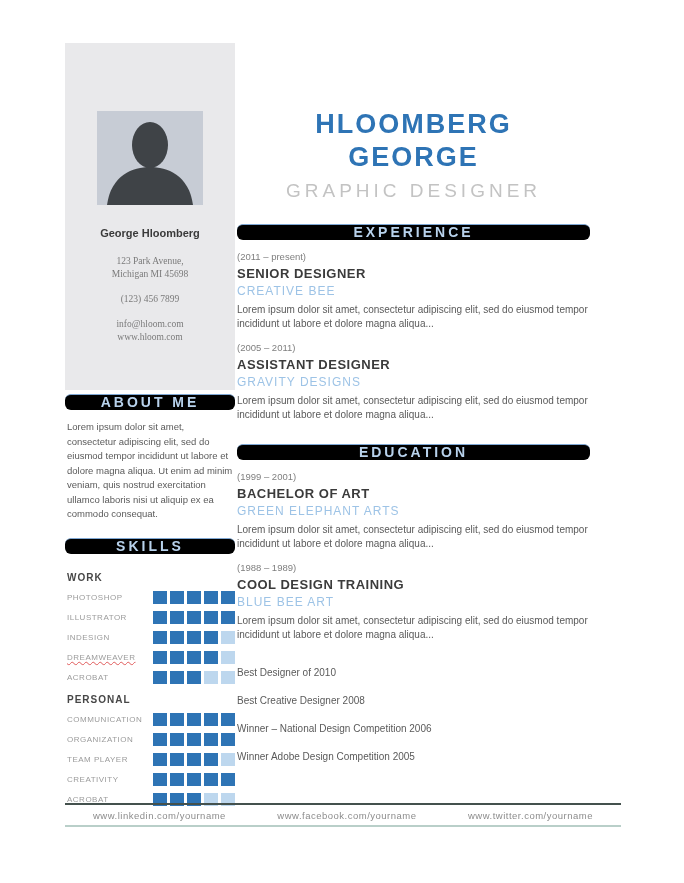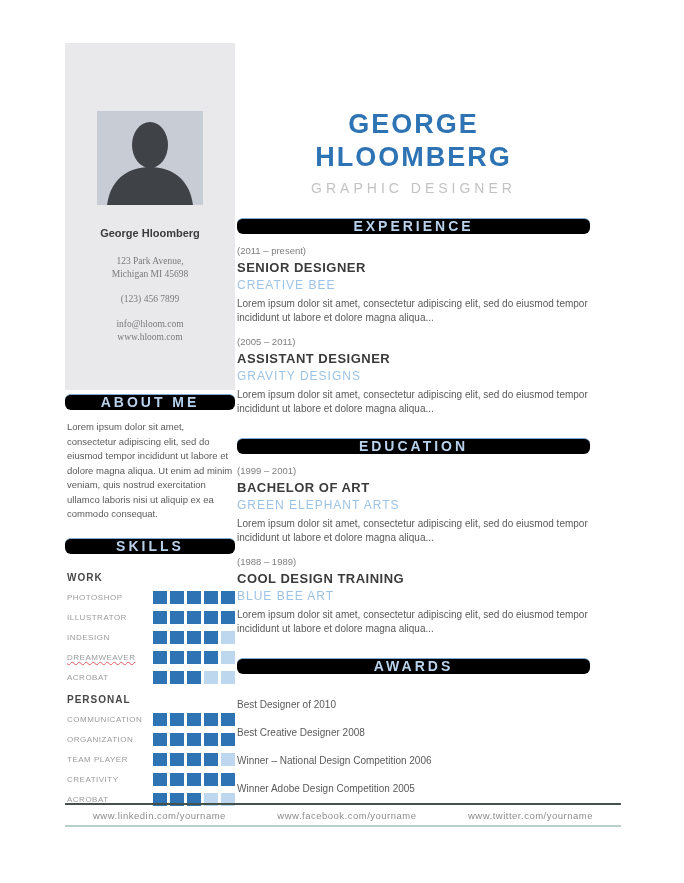--- a/index.html
+++ b/index.html
@@ -24,21 +24,21 @@
   .skill-label{font-size:8px;color:#9b9b9b;letter-spacing:.5px;padding-left:2px;white-space:nowrap;}
   .skill-label.misspelled{text-decoration:underline wavy #e05a5a 1px;}
   .skill-squares{display:flex;gap:3px;}
   .sq{width:14px;height:13px;background:#bdd7ee;display:inline-block;}
   .sq.on{background:#2e74b5;}
 
   
   .main{position:absolute;left:237px;top:0;width:353px;}
   .hdr{margin-top:108px;text-align:center;}
   .hdr .name{font-size:27px;font-weight:bold;color:#2e74b5;letter-spacing:2px;line-height:33px;}
-  .hdr .role{font-size:14px;color:#c3c3c3;letter-spacing:4px;margin-top:6px;}
+  .hdr .role{font-size:19px;color:#c3c3c3;letter-spacing:4px;margin-top:6px;}
   .main .section-bar{margin-top:22px;}
   .entry-date{font-size:9.5px;color:#7f7f7f;margin-top:11px;}
   .entry-title{font-size:13px;font-weight:bold;color:#3b3b3b;letter-spacing:.5px;margin-top:4px;}
   .entry-company{font-size:12px;color:#9dc3e6;letter-spacing:1px;margin-top:3px;}
   .entry-desc{font-size:10px;line-height:14px;color:#5a5a5a;margin-top:5px;}
   .awards-list{margin-top:25px;}
   .award-item{font-size:10px;color:#5a5a5a;margin-top:17px;}
 
   
   .footer{position:absolute;left:65px;top:803px;width:556px;}
@@ -182,22 +182,22 @@
             <span class="sq on"></span>
             <span class="sq"></span>
             <span class="sq"></span>
           </span>
       </div>
     </div>
   </div>
 
   <div class="main">
     <div class="hdr">
+      <div class="name">HLOOMBERG</div>
       <div class="name">GEORGE</div>
-      <div class="name">HLOOMBERG</div>
       <div class="role">GRAPHIC DESIGNER</div>
     </div>
 
     <div class="section-bar">EXPERIENCE</div>
 
     <div>
       <div class="entry-date">(2011 – present)</div>
       <div class="entry-title">SENIOR DESIGNER</div>
       <div class="entry-company">CREATIVE BEE</div>
       <div class="entry-desc">Lorem ipsum dolor sit amet, consectetur adipiscing elit, sed do eiusmod tempor incididunt ut labore et dolore magna aliqua...</div>
@@ -217,21 +217,20 @@
       <div class="entry-company">GREEN ELEPHANT ARTS</div>
       <div class="entry-desc">Lorem ipsum dolor sit amet, consectetur adipiscing elit, sed do eiusmod tempor incididunt ut labore et dolore magna aliqua...</div>
     </div>
     <div>
       <div class="entry-date">(1988 – 1989)</div>
       <div class="entry-title">COOL DESIGN TRAINING</div>
       <div class="entry-company">BLUE BEE ART</div>
       <div class="entry-desc">Lorem ipsum dolor sit amet, consectetur adipiscing elit, sed do eiusmod tempor incididunt ut labore et dolore magna aliqua...</div>
     </div>
 
-    <div class="section-bar">AWARDS</div>
     <div class="awards-list">
       <div class="award-item">Best Designer of 2010</div>
       <div class="award-item">Best Creative Designer 2008</div>
       <div class="award-item">Winner – National Design Competition 2006</div>
       <div class="award-item">Winner Adobe Design Competition 2005</div>
     </div>
   </div>
 
   <div class="footer">
     <div class="line-dark"></div>

